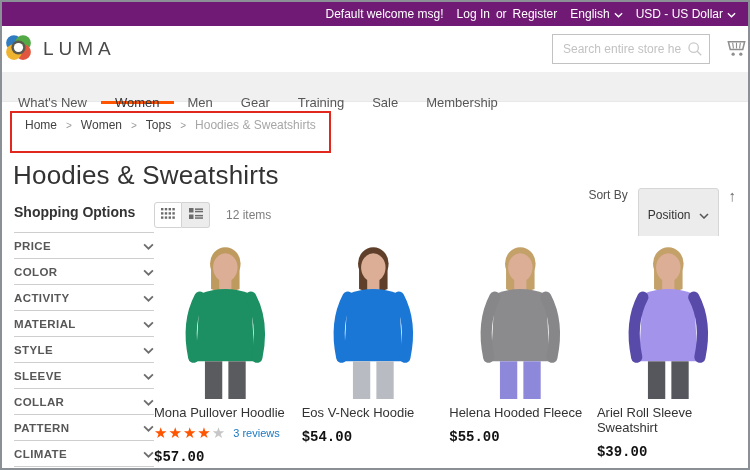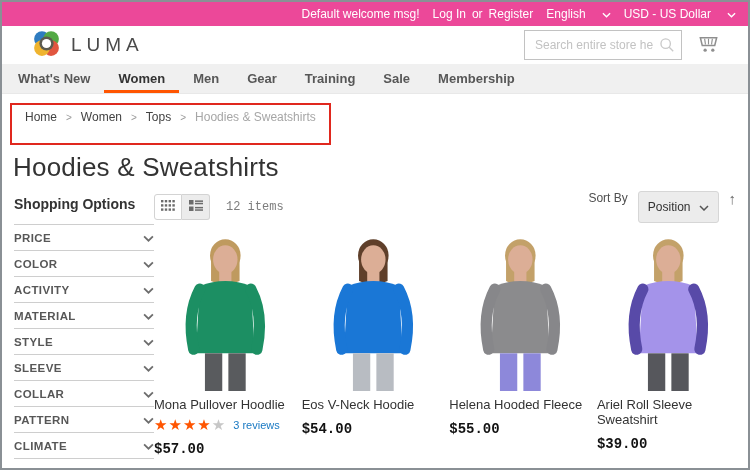--- a/index.html
+++ b/index.html
@@ -1,40 +1,40 @@
 <!DOCTYPE html>
 <html><head>
 <meta charset="utf-8">
 <style>
   html,body{margin:0;padding:0;background:#fff;}
   body{width:750px;height:470px;overflow:hidden;font-family:"Liberation Sans","DejaVu Sans",sans-serif;}
   .frame{position:relative;width:750px;height:470px;box-sizing:border-box;border:2px solid #8a9095;background:#fff;overflow:hidden;}
 
   
-  .topbar{height:24px;background:#ec4899;display:flex;align-items:center;justify-content:flex-end;gap:13px;padding-right:12px;font-size:12px;color:#fff;}
+  .topbar{height:24px;background:#701a75;display:flex;align-items:center;justify-content:flex-end;gap:13px;padding-right:12px;font-size:12px;color:#fff;}
   .topbar .plain{color:#fff;}
   .topbar .tlink{color:#fff;cursor:pointer;}
   .topbar .tsep{margin:0 -7px;}
-  .drop{display:inline-flex;align-items:center;gap:16px;cursor:pointer;}
+  .drop{display:inline-flex;align-items:center;gap:4px;cursor:pointer;}
   .chev-w{display:inline-block;}
 
   
-  .header{height:38px;display:flex;align-items:center;padding:0 28px;}
+  .header{height:46px;display:flex;align-items:center;padding:0 0;}
   .logo{display:flex;align-items:center;gap:8px;cursor:pointer;}
   .logo-text{font-size:19px;letter-spacing:5px;color:#4a4a4a;font-weight:500;}
   .hdr-right{margin-left:auto;display:flex;align-items:center;gap:15px;}
   .searchbox{position:relative;width:158px;height:30px;}
   .searchbox input{width:100%;height:100%;box-sizing:border-box;border:1px solid #c2c2c2;padding:0 28px 0 10px;font-size:12px;color:#555;font-family:inherit;outline:none;}
   .searchbox input::placeholder{color:#c2c2c2;}
   .search-ic{position:absolute;right:7px;top:7px;}
 
   
   .navbar{height:29px;background:#f0f0f0;border-bottom:1px solid #e8e8e8;}
   .navbar ul{list-style:none;margin:0;padding:0 0 0 2px;display:flex;height:100%;}
-  .nav-item{padding:0 14px;line-height:29px;font-size:13px;font-weight:700;color:#575757;cursor:pointer;}
+  .nav-item{padding:16px 14px;line-height:29px;font-size:13px;font-weight:400;color:#575757;cursor:pointer;}
   .nav-item.active{color:#333;box-shadow:inset 0 -3px 0 #ff5501;}
 
   
   .crumb-row{margin:9px 0 0 8px;}
   .breadcrumb{display:inline-flex;align-items:center;gap:9px;border:2px solid #e0281e;padding:5px 13px 19px 13px;font-size:12px;}
   .crumb-link{color:#424242;cursor:pointer;}
   .crumb-sep{color:#9a9a9a;font-size:10px;}
   .crumb-current{color:#a6a6a6;}
 
   h1.page-title{margin:7px 0 0 11px;font-size:26px;font-weight:300;color:#333;letter-spacing:0.2px;}
@@ -45,24 +45,24 @@
   .side-title{font-size:14px;font-weight:700;color:#333;margin:2px 0 12px 0;}
   .filter-list{list-style:none;margin:0;padding:0;border-top:1px solid #cecece;}
   .filter-item{display:flex;align-items:center;justify-content:space-between;height:25px;border-bottom:1px solid #cecece;font-size:11.5px;font-weight:700;color:#575757;letter-spacing:0.4px;cursor:pointer;}
 
   .main{flex:1;min-width:0;}
   .toolbar{display:flex;align-items:center;height:26px;}
   .modes{display:flex;}
   .mode-btn{width:28px;height:26px;box-sizing:border-box;display:flex;align-items:center;justify-content:center;border:1px solid #d3d3d3;background:#ececec;cursor:pointer;}
   .mode-btn.active{background:#fff;border-radius:3px 0 0 3px;}
   .mode-btn.list{border-left:none;border-radius:0 3px 3px 0;}
-  .item-count{margin-left:16px;font-size:12px;color:#7d7d7d;font-family:Liberation Mono, monospace;}
+  .item-count{margin-left:16px;font-size:12px;color:#7d7d7d;}
   .tool-right{margin-left:auto;display:flex;gap:10px;}
   .sortby-label{font-size:12px;color:#4f4f4f;}
-  .sort-select{display:inline-flex;align-items:center;gap:8px;background:#ececec;border:1px solid #d6d6d6;border-radius:3px;padding:8px 9px;font-size:12px;color:#333;cursor:pointer;}
+  .sort-select{display:inline-flex;align-items:center;gap:8px;background:#ececec;border:1px solid #d6d6d6;border-radius:3px;padding:19px 9px;font-size:12px;color:#333;cursor:pointer;}
   .sort-dir{font-size:15px;font-weight:700;color:#6d6d6d;cursor:pointer;line-height:1;}
 
   
   .product-grid{display:grid;grid-template-columns:repeat(4,1fr);gap:5px;margin-top:8px;}
   .card{background:#fff;}
   .card .photo{height:163px;display:flex;align-items:flex-start;justify-content:center;overflow:hidden;cursor:pointer;}
   .card .photo svg{height:100%;}
   .pname{margin-top:6px;font-size:13px;color:#333;cursor:pointer;display:block;}
   .rating-row{margin-top:5px;display:flex;align-items:center;}
   .star{font-size:15px;color:#c7c7c7;letter-spacing:1px;line-height:1;}

